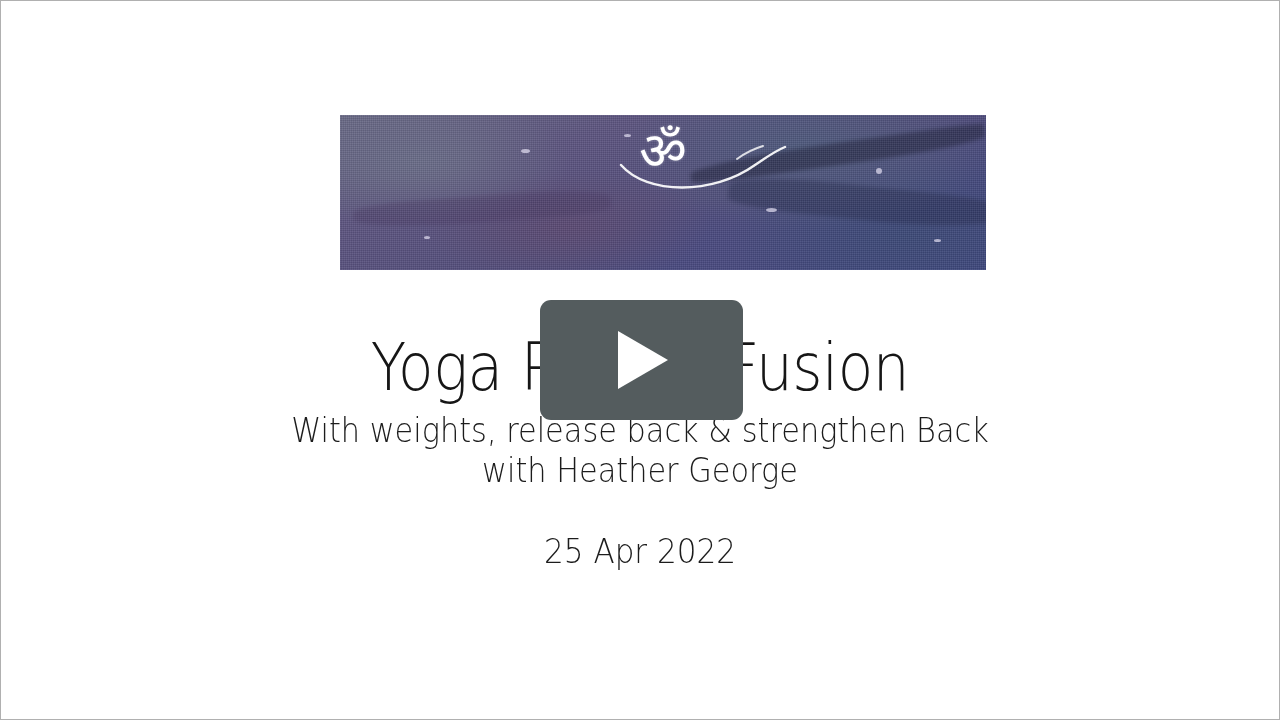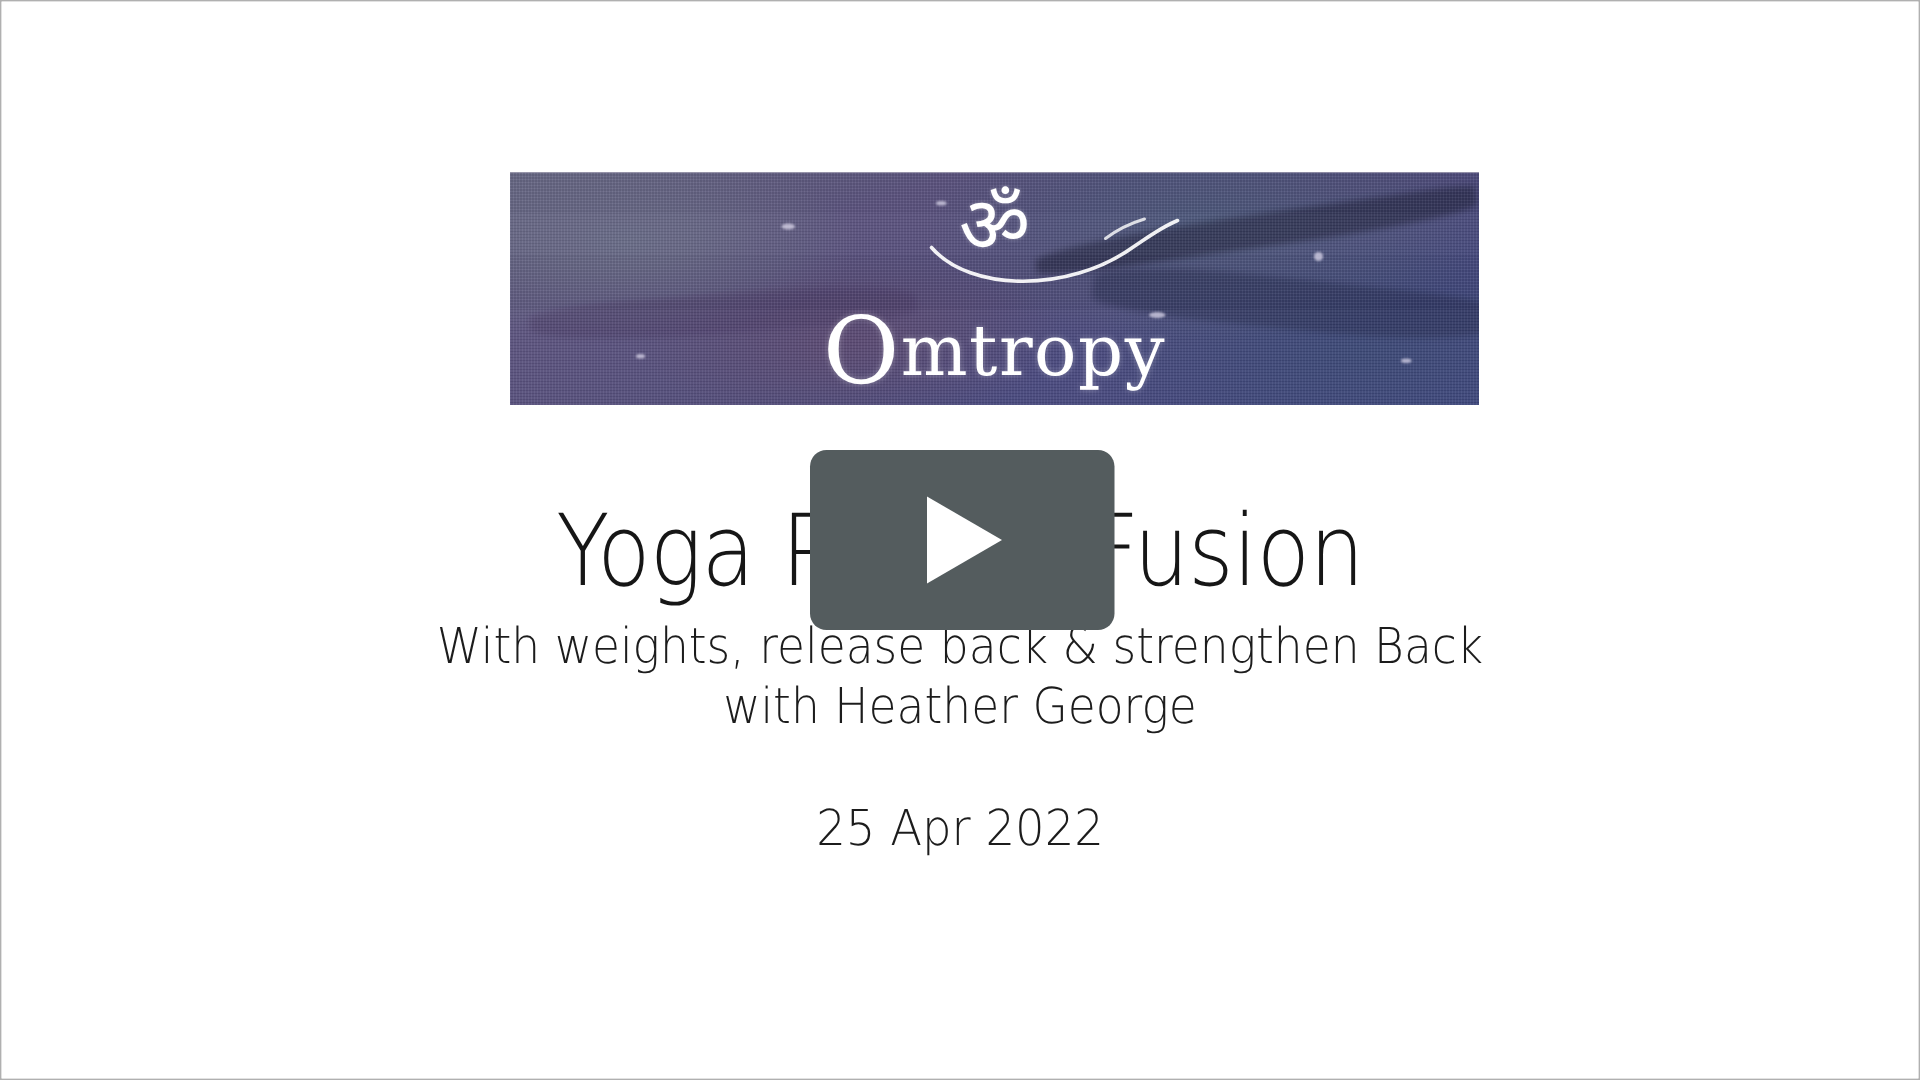--- a/index.html
+++ b/index.html
@@ -222,21 +222,20 @@
       <div class="banner-speck" style="left:92%;top:80%;width:7px;height:3px;"></div>
       <div class="banner-speck" style="left:13%;top:78%;width:6px;height:3px;"></div>
 
       <svg id="om-swoosh" viewBox="0 0 180 56">
         <path d="M4 22 C 30 52, 96 52, 138 22 C 150 14, 158 8, 168 4" fill="none" stroke="#ffffff" stroke-width="2.4" stroke-linecap="round" opacity="0.92"></path>
         <path d="M120 16 C 128 10, 136 6, 146 3" fill="none" stroke="#ffffff" stroke-width="2" stroke-linecap="round" opacity="0.8"></path>
       </svg>
 
       <div id="om-symbol">ॐ</div>
 
-      <div id="brand-name"><span class="brand-initial">O</span><span>mtropy</span></div>
     </div>
 
     <div id="slide-title">Yoga Pilates Fusion</div>
 
     <div id="slide-subtitle">
       <div>With weights, release back &amp; strengthen Back</div>
       <div>with Heather George</div>
     </div>
 
     <div id="slide-date">25 Apr 2022</div>

